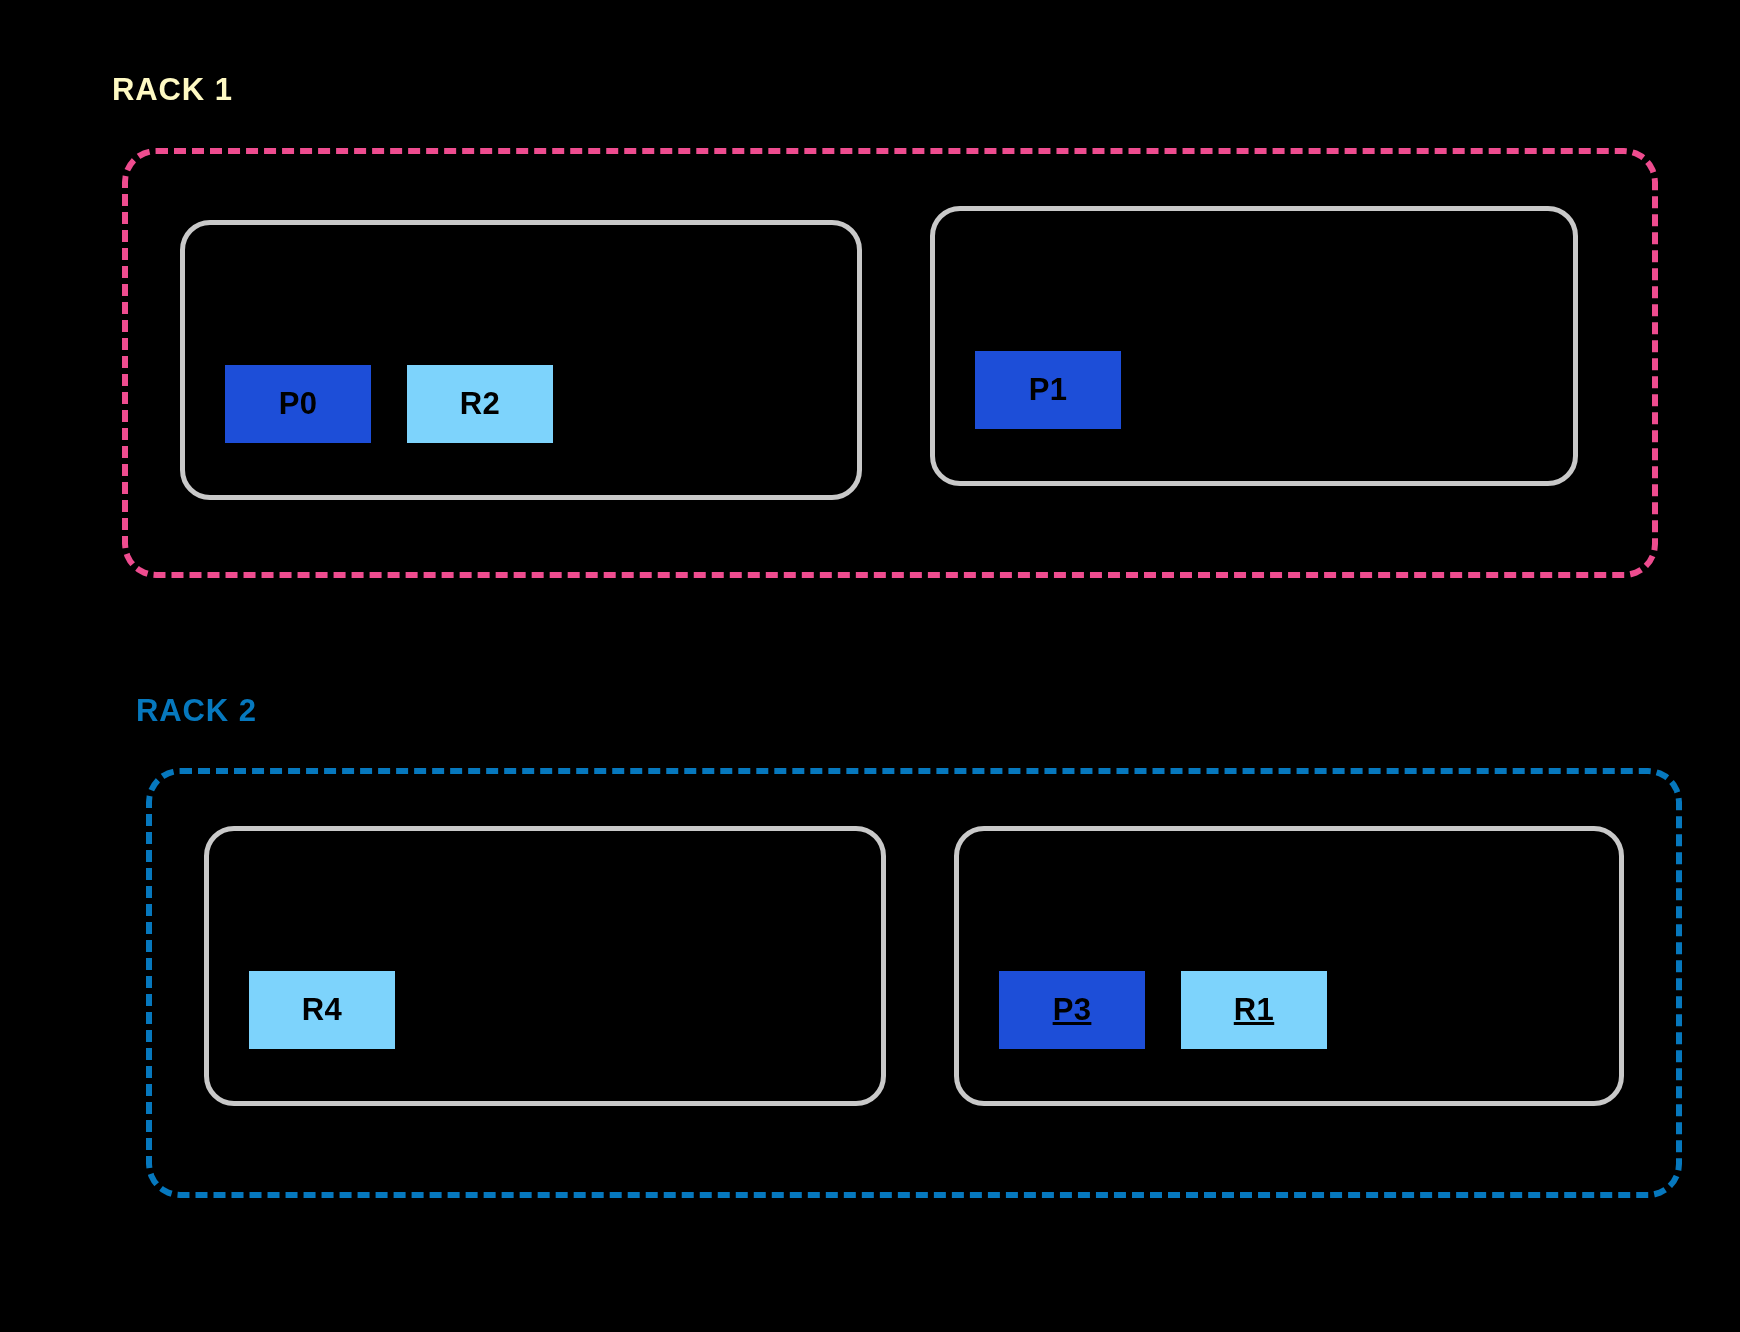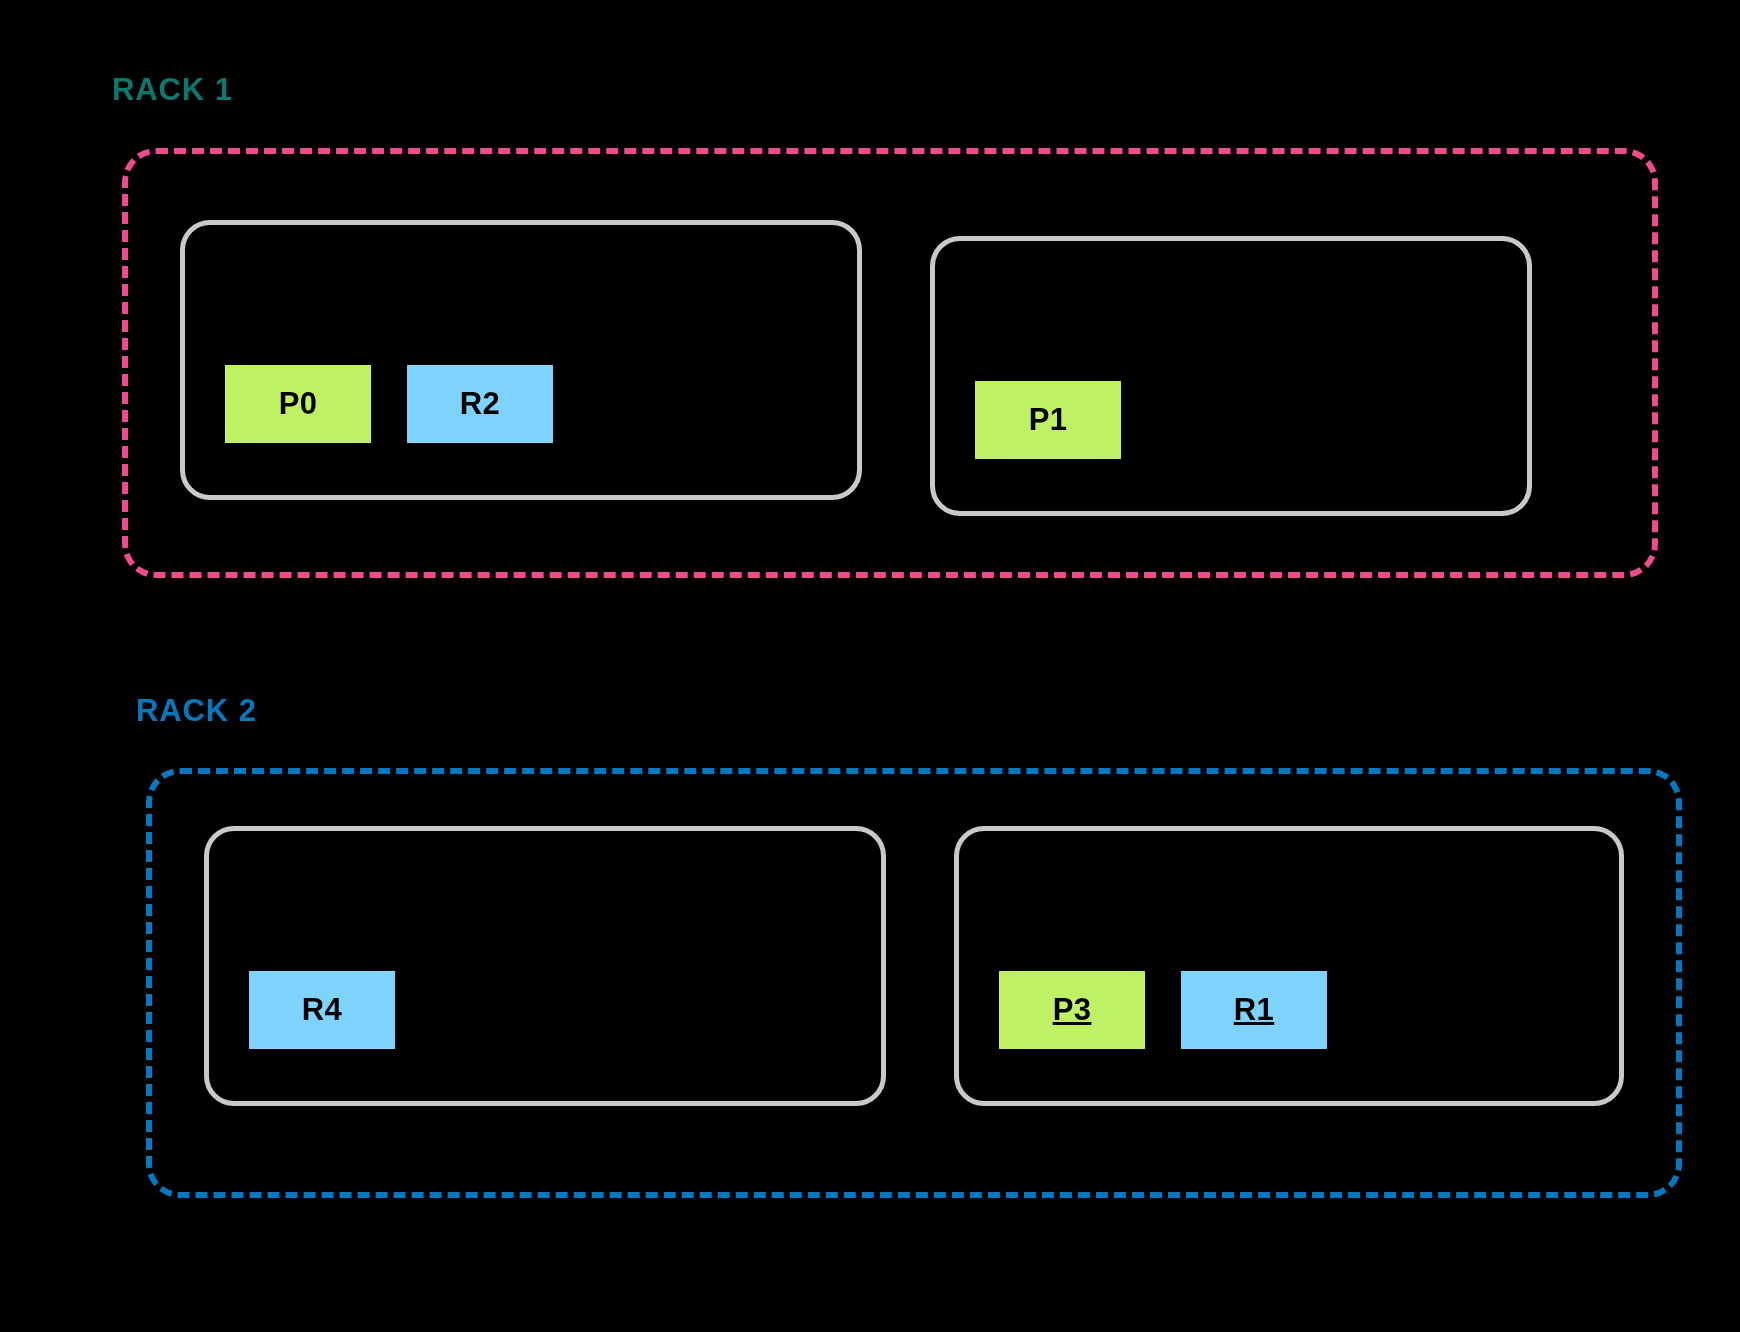--- a/index.html
+++ b/index.html
@@ -74,42 +74,42 @@
     height: 78px;
     display: flex;
     align-items: center;
     justify-content: center;
     font-size: 31px;
     font-weight: 700;
     color: #000000;
     letter-spacing: 0.4px;
     box-sizing: border-box;
   }
-  .chip.primary  { background: #bef264; }
+  .chip.primary  { background: #1d4ed8; }
   .chip.replica  { background: #7dd3fc; }
 </style>
 </head>
 <body>
 
 <div id="diagram">
 
   <div class="rack-group" style="top:0;height:660px;">
 
-    <div class="rack-label" style="top:74px;color:#0f766e;">RACK 1</div>
+    <div class="rack-label" style="top:74px;color:#fef9c3;">RACK 1</div>
 
     <div class="rack-box" style="top:148px;height:430px;border-color:#ee4c8f;"></div>
 
     <div class="node" style="left:180px;top:220px;width:682px;height:280px;">
       <div class="node-inner">
         <div class="chip primary">P0</div>
         <div class="chip replica">R2</div>
       </div>
     </div>
 
-    <div class="node" style="left:930px;top:236px;width:602px;height:280px;">
+    <div class="node" style="left:930px;top:206px;width:648px;height:280px;">
       <div class="node-inner">
         <div class="chip primary">P1</div>
       </div>
     </div>
   </div>
 
   <div class="rack-group" style="top:620px;height:704px;margin-left:24px;">
 
     <div class="rack-label" style="top:75px;color:#0678be;">RACK 2</div>
 

